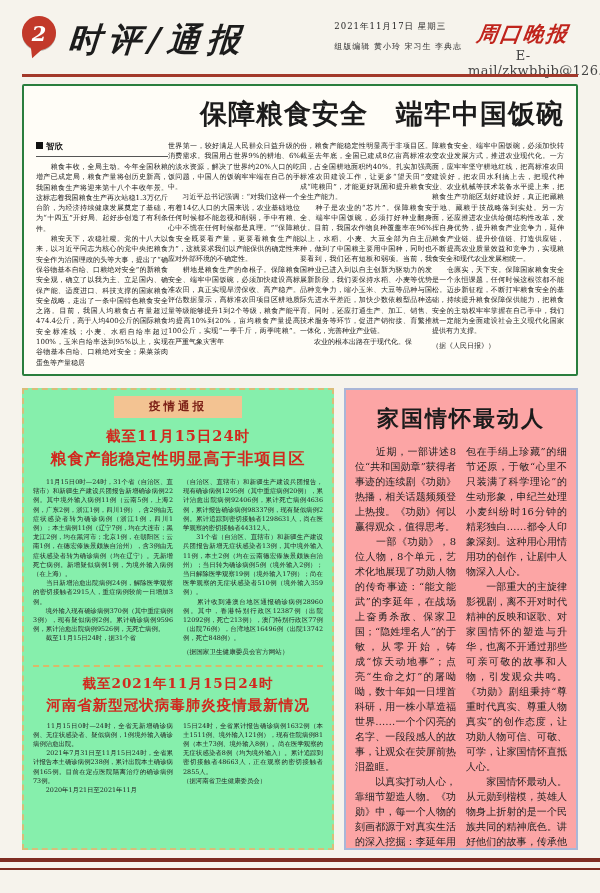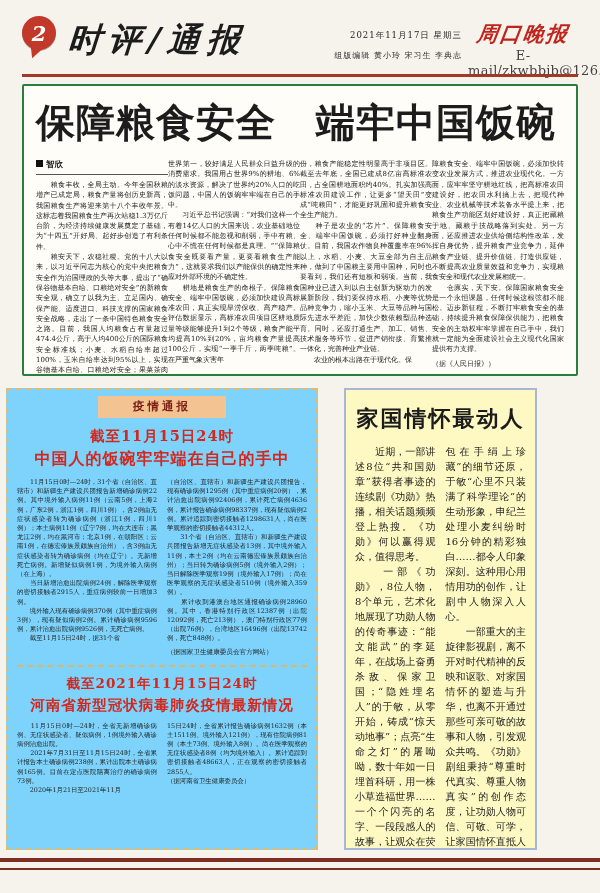--- a/index.html
+++ b/index.html
@@ -23,79 +23,79 @@
     content:""; position:absolute; left:6px; top:27px;
     border-left:6px solid transparent; border-right:11px solid transparent;
     border-top:16px solid #c2392a; transform:rotate(14deg);
   }
   .pin .num { color:#fff; font-size:21px; font-weight:bold; font-style:italic; }
   .section-title {
     position:absolute; left:46px; top:2px;
     font-size:33px; font-weight:bold; font-style:italic;
     letter-spacing:7px; transform:skewX(-4deg); white-space:nowrap;
   }
-  .header-right { position:absolute; right:116px; top:14px; text-align:right; }
+  .header-right { position:absolute; right:116px; top:5px; text-align:left; }
   .date-line { font-size:8.5px; color:#222; letter-spacing:1px; }
   .editors-line { font-size:8px; color:#333; margin-top:8px; letter-spacing:1px; }
   .masthead { position:absolute; right:0; top:4px; width:110px; text-align:center; }
   .paper-logo {
     color:#c0241c; font-size:21px; font-weight:bold; font-style:italic;
     letter-spacing:2px; transform:skewX(-8deg); white-space:nowrap;
   }
   .email-line { font-size:13px; color:#444; letter-spacing:.3px; }
   .header-rule { position:absolute; left:22px; right:22px; top:74px; border-top:3px solid #a2382a; }
 
   
   .main-box {
     position:absolute; left:22px; right:22px; top:84px; height:292px;
     background:#fffdf7; border:2px solid #2a7e3e; border-radius:2px;
     padding:6px 12px 6px 12px; overflow:hidden;
   }
   .main-headline {
-    text-align:left; font-size:39px; font-weight:bold;
+    text-align:right; font-size:27px; font-weight:bold;
     letter-spacing:1px; margin:4px 0 9px 0; white-space:nowrap;
   }
   .cols4 { display:flex; }
   .cols4 .col { flex:1; min-width:0; }
   .byline {
     font-size:8.5px; font-weight:bold; padding-bottom:3px; margin-bottom:5px;
     border-bottom:1px solid #555;
   }
   .byline .sq { display:inline-block; width:7px; height:7px; background:#111; margin-right:3px; }
   .body-text {
     font-size:7px; line-height:10.3px; text-align:justify; white-space:pre-line;
     color:#222;
   }
   .attribution { font-size:7px; text-align:left; margin-top:4px; color:#222; }
 
   
   .epi-box {
-    position:absolute; left:6px; top:388px; width:312px; height:462px;
-    background:#7dd3fc; border:2px dashed #d9bd79; padding:6px 9px; overflow:hidden;
+    position:absolute; left:22px; top:388px; width:312px; height:462px;
+    background:#86efac; border:2px dashed #d9bd79; padding:6px 9px; overflow:hidden;
   }
   .epi-tab {
     width:128px; margin:0 auto; background:#f3c392; color:#7c2016;
     font-size:11.5px; font-weight:bold; text-align:center; padding:3px 0 4px 0;
     letter-spacing:3px;
   }
   .red-head { color:#d2281e; font-weight:bold; text-align:center; letter-spacing:1px; }
   .red-head.l1 { font-size:14.5px; margin-top:9px; }
   .red-head.l2 { font-size:16px; margin-top:3px; margin-bottom:8px; }
   .red-head.s1 { font-size:13.5px; margin-top:8px; }
   .red-head.s2 { font-size:14.5px; margin-top:3px; margin-bottom:7px; }
   .cols2 { display:flex; gap:10px; }
   .cols2 .col { flex:1; min-width:0; }
   .epi-text { font-size:6.4px; line-height:9.2px; }
   .epi-attr { font-size:6.6px; }
   .epi-divider { border-top:2px dashed #d9b869; margin:8px 0 2px 0; }
 
   
   .essay-box {
-    position:absolute; left:344px; top:388px; width:193px; height:462px;
-    background:#fef9c3; border:2px solid #a9b6d7; padding:8px 9px; overflow:hidden;
+    position:absolute; left:344px; top:388px; width:234px; height:462px;
+    background:#fca5a5; border:2px solid #a9b6d7; padding:8px 9px; overflow:hidden;
   }
   .essay-headline {
     text-align:center; font-size:22px; font-weight:bold; letter-spacing:2px;
     margin:6px 0 10px 0; white-space:nowrap;
   }
   .essay-text { font-size:10px; line-height:15px; }
 
   
   .bottom-band { position:absolute; left:0; right:0; top:858px; height:12px;
     border-top:4px solid #7e2d22; border-bottom:2px solid #7e2d22; }
@@ -142,21 +142,21 @@
 　　仓廪实，天下安。保障国家粮食安全是一个永恒课题，任何时候这根弦都不能松。迈步新征程，不断打牢粮食安全的基础，持续提升粮食保障保供能力，把粮食安全的主动权牢牢掌握在自己手中，我们就一定能为全面建设社会主义现代化国家提供有力支撑。</div>
       <div class="attribution">（据《人民日报》）</div>
     </div>
   </div>
 </div>
 
 <div class="epi-box">
   <div class="epi-tab">疫情通报</div>
 
   <div class="red-head l1">截至11月15日24时</div>
-  <div class="red-head l2">中国人的饭碗牢牢端在自己的手中</div>
+  <div class="red-head l2">粮食产能稳定性明显高于非项目区</div>
   <div class="cols2">
     <div class="col">
       <div class="body-text epi-text">　　11月15日0时—24时，31个省（自治区、直辖市）和新疆生产建设兵团报告新增确诊病例22例。其中境外输入病例11例（云南5例，上海2例，广东2例，浙江1例，四川1例），含2例由无症状感染者转为确诊病例（浙江1例，四川1例）；本土病例11例（辽宁7例，均在大连市；黑龙江2例，均在黑河市；北京1例，在朝阳区；云南1例，在德宏傣族景颇族自治州），含3例由无症状感染者转为确诊病例（均在辽宁）。无新增死亡病例。新增疑似病例1例，为境外输入病例（在上海）。
 　　当日新增治愈出院病例24例，解除医学观察的密切接触者2915人，重症病例较前一日增加3例。
 　　境外输入现有确诊病例370例（其中重症病例3例），现有疑似病例2例。累计确诊病例9596例，累计治愈出院病例9526例，无死亡病例。
 　　截至11月15日24时，据31个省</div>
     </div>
     <div class="col">
       <div class="body-text epi-text">（自治区、直辖市）和新疆生产建设兵团报告，现有确诊病例1295例（其中重症病例20例），累计治愈出院病例92406例，累计死亡病例4636例，累计报告确诊病例98337例，现有疑似病例2例。累计追踪到密切接触者1298631人，尚在医学观察的密切接触者44312人。
 　　31个省（自治区、直辖市）和新疆生产建设兵团报告新增无症状感染者13例，其中境外输入11例，本土2例（均在云南德宏傣族景颇族自治州）；当日转为确诊病例5例（境外输入2例）；当日解除医学观察19例（境外输入17例）；尚在医学观察的无症状感染者510例（境外输入359例）。

